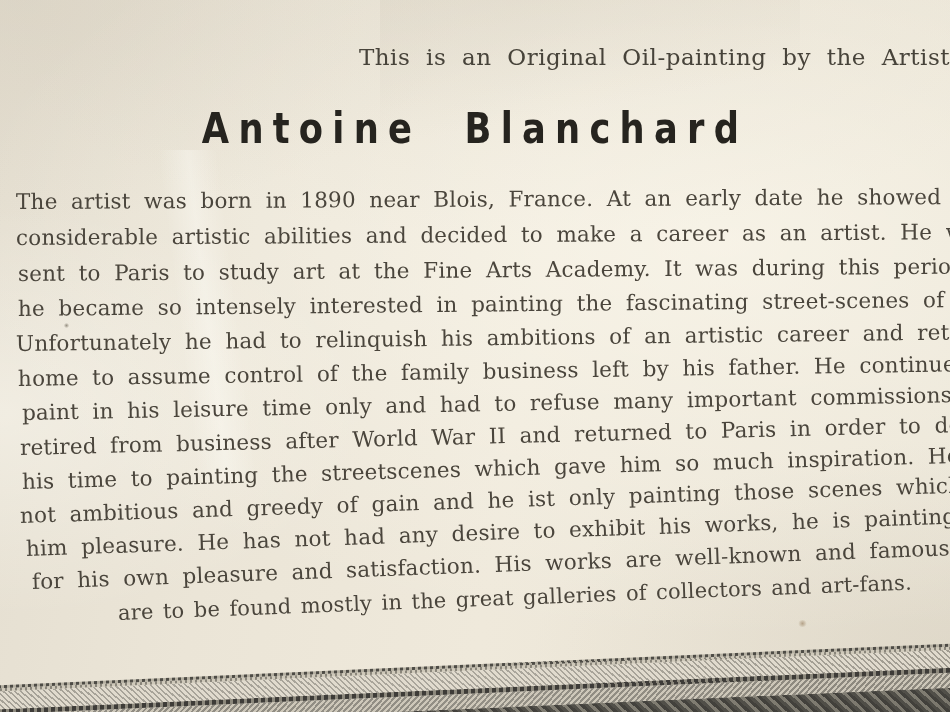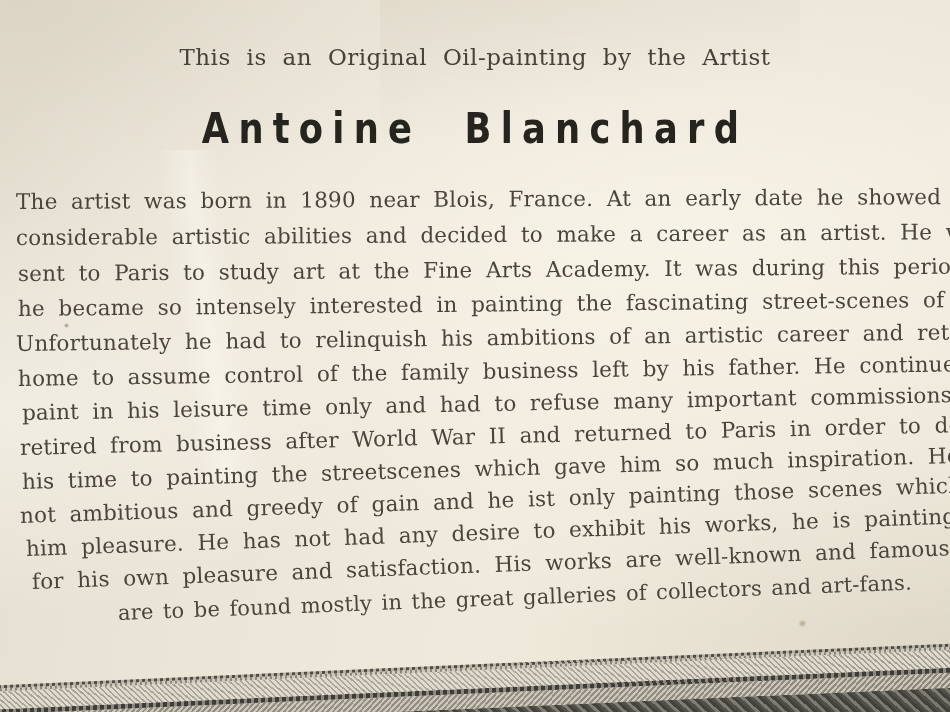--- a/index.html
+++ b/index.html
@@ -36,21 +36,21 @@
     border-radius: 50%;
     background: radial-gradient(circle, rgba(142,114,80,0.55), rgba(142,114,80,0) 75%);
   }
   .speck2 {
     position: absolute; left: 64px; top: 323px; width: 5px; height: 5px;
     border-radius: 50%;
     background: radial-gradient(circle, rgba(96,88,74,0.6), rgba(96,88,74,0) 80%);
   }
   .header-line {
     position: absolute; top: 44px; left: 0; width: 100%;
-    text-align: center;
+    text-align: right;
     font-size: 23px;
     word-spacing: 8px;
     letter-spacing: 0.5px;
     color: #47433a;
   }
   .artist-title {
     position: absolute; top: 104px; left: 0; width: 100%;
     text-align: center;
     font-family: "DejaVu Sans", sans-serif;
     font-weight: bold;

